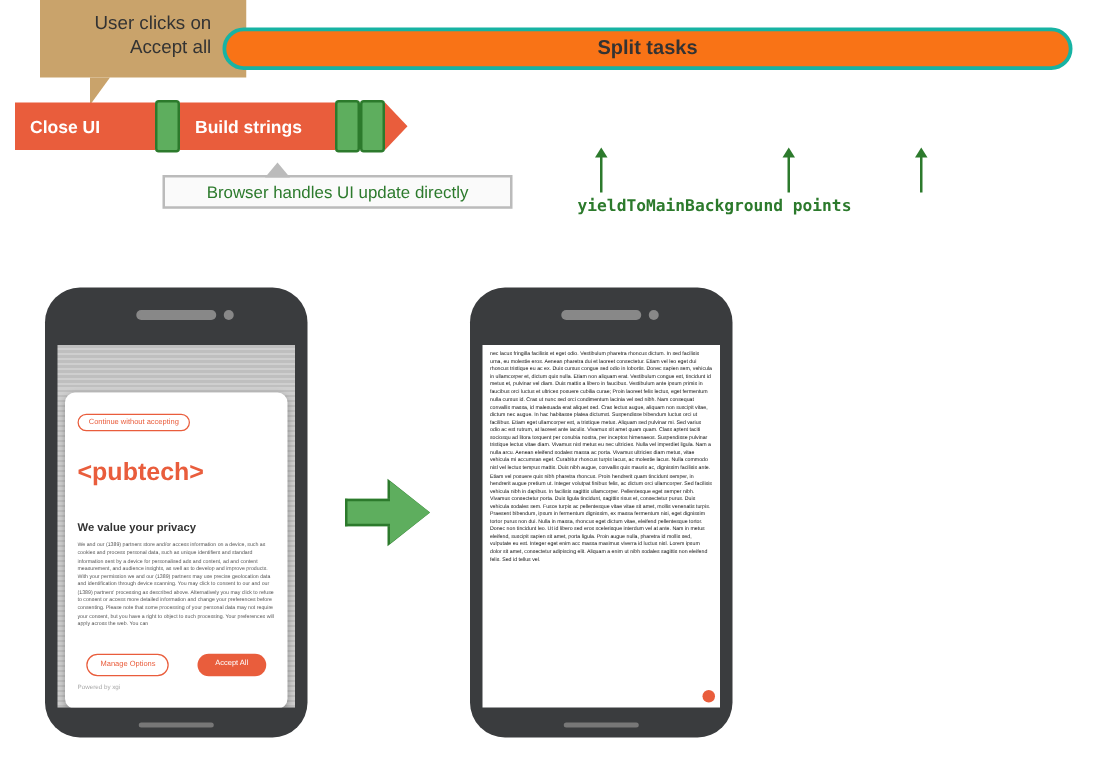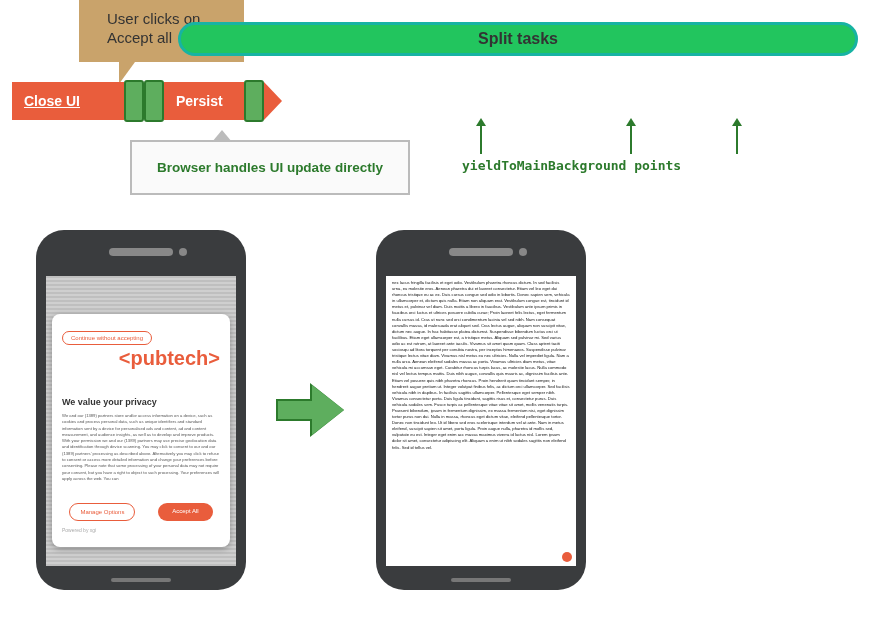--- a/index.html
+++ b/index.html
@@ -22,23 +22,22 @@
     background:#fff;
   }
   
   .callout{
     position:absolute;
     left:32px; top:0;
     width:165px;
     background:var(--tan);
     padding:10px 28px 14px;
     font-size:15px;
-    text-align:left;
+    text-align:right;
     line-height:1.25;
-    margin-left:47px;
   }
   .callout:after{
     content:"";
     position:absolute;
     left:40px; bottom:-22px;
     border-width:22px 16px 0 0;
     border-style:solid;
     border-color:var(--tan) transparent transparent transparent;
   }
   
@@ -47,21 +46,21 @@
     left:178px; top:22px;
     width:680px;
     height:34px;
     border:3px solid var(--teal);
     border-radius:17px;
     display:flex;
     align-items:center;
     justify-content:center;
     font-weight:700;
     font-size:16px;
-    background:#22c55e;
+    background:#f97316;
   }
   
   .timeline{
     position:absolute;
     left:12px; top:82px;
     width:864px;
     height:38px;
     display:flex;
     align-items:stretch;
   }
@@ -69,21 +68,21 @@
     background:var(--orange);
     color:#fff;
     font-weight:700;
     font-size:14px;
     display:flex;
     align-items:center;
     padding:0 12px;
     white-space:nowrap;
     position:relative;
   }
-  .seg.close{width:112px;text-decoration:underline;}
+  .seg.close{width:112px;}
   .seg.parse{width:134px;}
   .seg.build{width:124px;}
   .seg.persist{width:80px;}
   .seg.dispatch{width:168px;}
   .arrowhead{
     width:0;height:0;
     border-top:19px solid transparent;
     border-bottom:19px solid transparent;
     border-left:18px solid var(--orange);
   }
@@ -99,25 +98,25 @@
     justify-content:center;
     padding:0 8px;
   }
   .green-box.big{width:210px;height:42px;margin:-2px 0;}
   .green-tick{width:20px;height:42px;margin:-2px 0;background:var(--green);border:2px solid var(--green-dark);border-radius:3px;}
   
   .explain{
     position:absolute;
     left:130px; top:140px;
     width:280px;
-    padding:18px 14px;
+    padding:4px 14px;
     border:2px solid #bbb;
     background:#fafafa;
     color:var(--green-dark);
-    font-weight:700;
+    font-weight:400;
     font-size:13.5px;
     text-align:center;
   }
   .explain:before{
     content:"";
     position:absolute;
     left:80px; top:-12px;
     border-width:0 10px 12px 10px;
     border-style:solid;
     border-color:transparent transparent #bbb transparent;
@@ -204,22 +203,22 @@
     color:#E95D3C;
     font-size:6px;
     padding:3px 8px;
     border-radius:10px;
     display:inline-block;
   }
   .logo{
     color:#E95D3C;
     font-size:20px;
     font-weight:700;
-    text-align:right;
-    margin:2px 0 8px;
+    text-align:left;
+    margin:22px 0 8px;
   }
   .modal-title{
     font-weight:700;
     font-size:9px;
     margin-bottom:6px;
     margin-top:27px;
   }
   .modal-text{
     font-size:4.2px;
     line-height:1.5;
@@ -297,22 +296,22 @@
 </head>
 <body>
 
 <div class="callout">User clicks on Accept all</div>
 
 <div class="split-pill">Split tasks</div>
 
 <div class="timeline">
   <div class="seg close">Close UI</div>
   <div class="green-tick"></div>
+  <div class="seg build">Build strings</div>
   <div class="green-tick"></div>
-  <div class="seg persist">Persist</div>
   <div class="green-tick"></div>
   <div class="arrowhead"></div>
 </div>
 
 <div class="explain">Browser handles UI update directly</div>
 
 <div class="yield-arrow" style="left:480px"></div>
 <div class="yield-arrow" style="left:630px"></div>
 <div class="yield-arrow" style="left:736px"></div>
 <div class="yield-label">yieldToMainBackground points</div>

